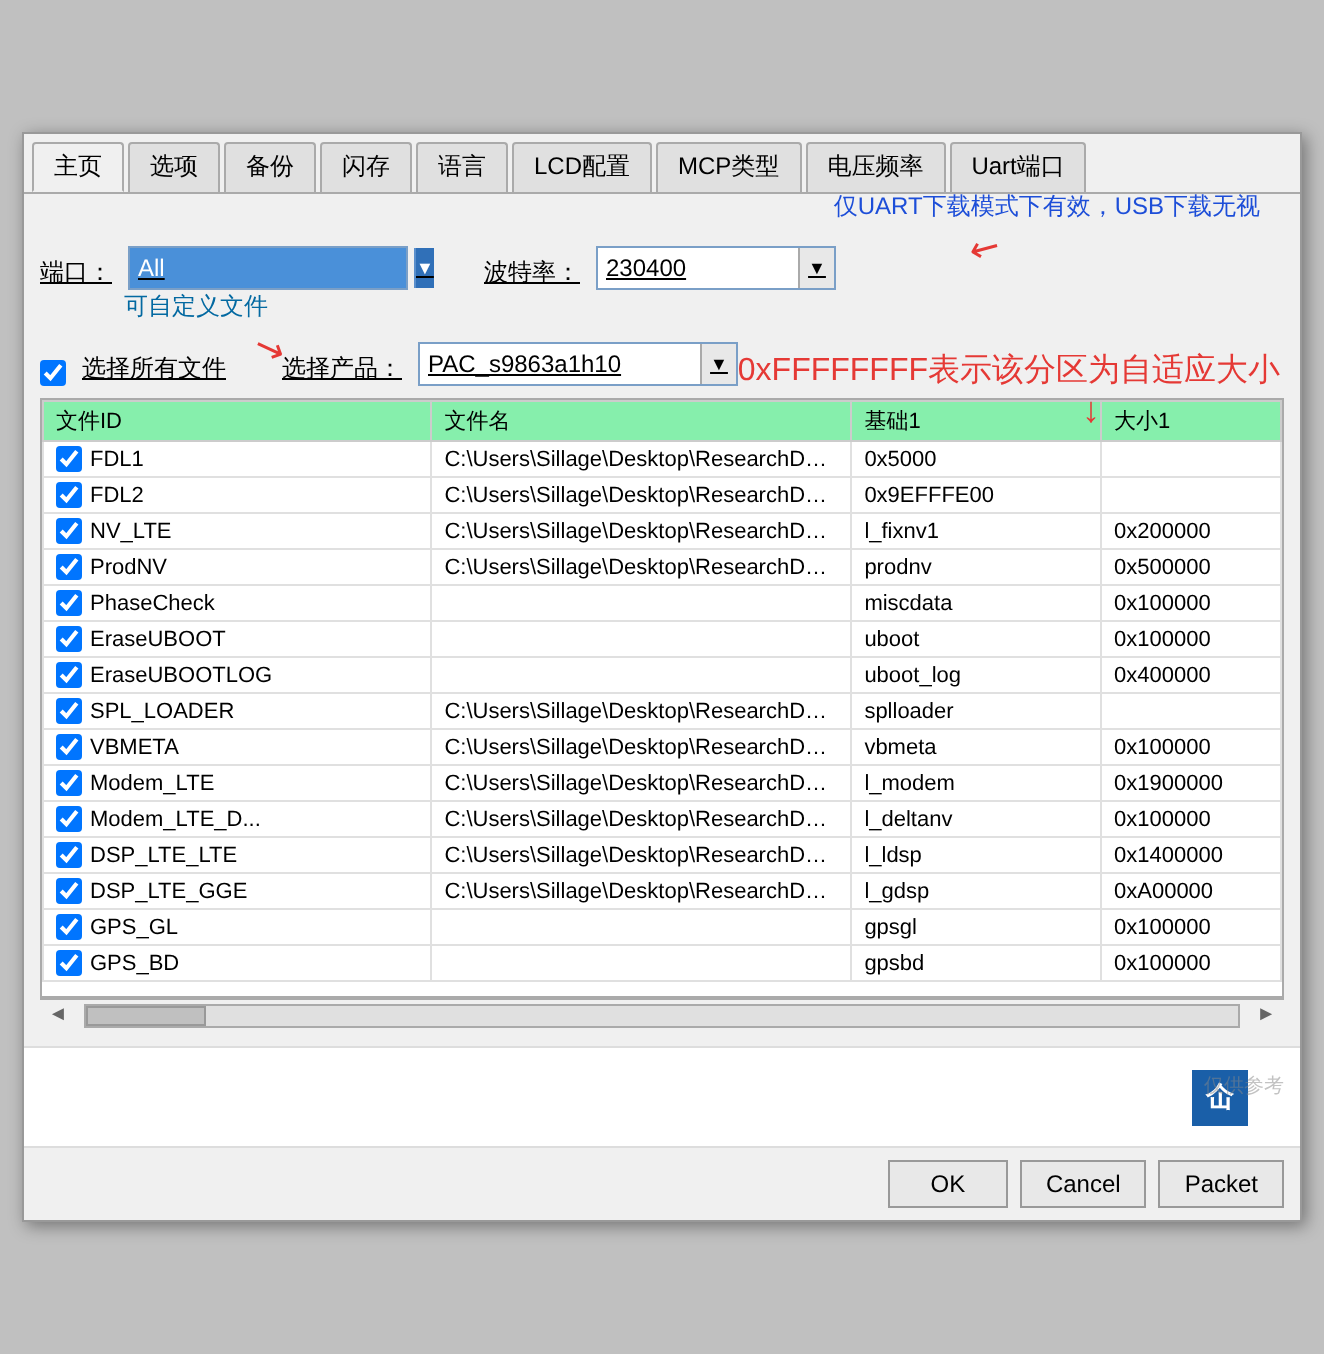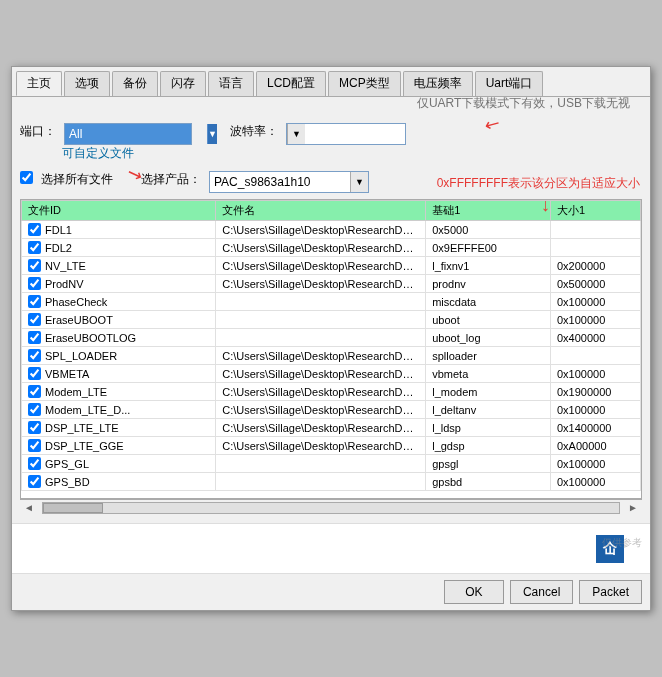--- a/index.html
+++ b/index.html
@@ -70,23 +70,24 @@
       background: #f0f0f0;
       border-bottom: 1px solid #f0f0f0;
       z-index: 1;
     }
     .content-area {
       padding: 8px;
       background: #f0f0f0;
     }
     .row {
       display: flex;
-      align-items: flex-start;
+      align-items: flex-end;
       gap: 8px;
       margin-bottom: 6px;
+      text-decoration: underline;
     }
     .label {
       font-size: 12px;
       white-space: nowrap;
     }
     .combo-wrapper {
       display: flex;
       align-items: center;
       border: 1px solid #7a9fc7;
       height: 22px;
@@ -243,51 +244,52 @@
     <div class="tab">闪存</div>
     <div class="tab">语言</div>
     <div class="tab">LCD配置</div>
     <div class="tab">MCP类型</div>
     <div class="tab">电压频率</div>
     <div class="tab">Uart端口</div>
   </div>
 
   <div class="content-area" style="position:relative;">
 
-    <div style="position:absolute; top:-2px; right:20px; color:#737373; font-size:12px; pointer-events:none; z-index:10;">仅UART下载模式下有效，USB下载无视</div>
+    <div style="position:absolute; top:-2px; right:20px; color:#1d4ed8; font-size:12px; pointer-events:none; z-index:10;">仅UART下载模式下有效，USB下载无视</div>
 
     <div style="position:absolute; top:16px; right:150px; color:#e53935; font-size:18px; pointer-events:none; z-index:10; transform:rotate(30deg);">↙</div>
 
     <div class="row" style="margin-top:18px;">
       <span class="label">端口：</span>
-      <div class="combo-wrapper" style="width:128px; background:#4a90d9;gap:32px;">
+      <div class="combo-wrapper" style="width:140px; background:#4a90d9;gap:32px;">
         <input type="text" class="combo-text" style="background: rgb(74, 144, 217); color: white; border: none; outline: none; width: 110px; padding: 0px 4px; font-size: 12px;" value="All">
         <div class="combo-arrow" style="background:#3070b8; color:white; border-left:1px solid #5a8fcc;">▼</div>
       </div>
       <span class="label" style="margin-left:30px;">波特率：</span>
       <div class="combo-wrapper" style="width:120px;">
+        <span class="combo-text" style="display:block; line-height:22px;">230400</span>
         <div class="combo-arrow">▼</div>
       </div>
     </div>
 
     <div style="position:absolute; top:48px; left:50px; color:#0369a1; font-size:12px; pointer-events:none; z-index:10;">可自定义文件</div>
 
     <div style="position:absolute; top:66px; left:115px; color:#e53935; font-size:18px; pointer-events:none; z-index:10; transform:rotate(-20deg);">↘</div>
 
     <div class="row" style="margin-top:26px;">
       <input type="checkbox" checked="" style="">
       <span class="label">选择所有文件</span>
       <span class="label" style="margin-left:20px;">选择产品：</span>
       <div class="combo-wrapper" style="width:160px;">
         <span class="combo-text" style="display:block; line-height:22px;">PAC_s9863a1h10</span>
         <div class="combo-arrow">▼</div>
       </div>
     </div>
 
-    <div style="position:absolute; top:78px; right:10px; color:#e53935; font-size:12px; pointer-events:none; z-index:10;">0xFFFFFFFF表示该分区为自适应大小</div>
+    <div style="position:absolute; top:78px; right:10px; color:#e53935; font-size:16px; pointer-events:none; z-index:10;">0xFFFFFFFF表示该分区为自适应大小</div>
 
     <div style="position:absolute; top:98px; right:100px; color:#e53935; font-size:18px; pointer-events:none; z-index:10;">↓</div>
 
     <div class="file-table-wrapper" style="margin-top:6px; max-height:300px;">
       <table class="file-table">
         <thead>
           <tr>
             <th>文件ID</th>
             <th style="width:210px;">文件名</th>
             <th>基础1</th>

